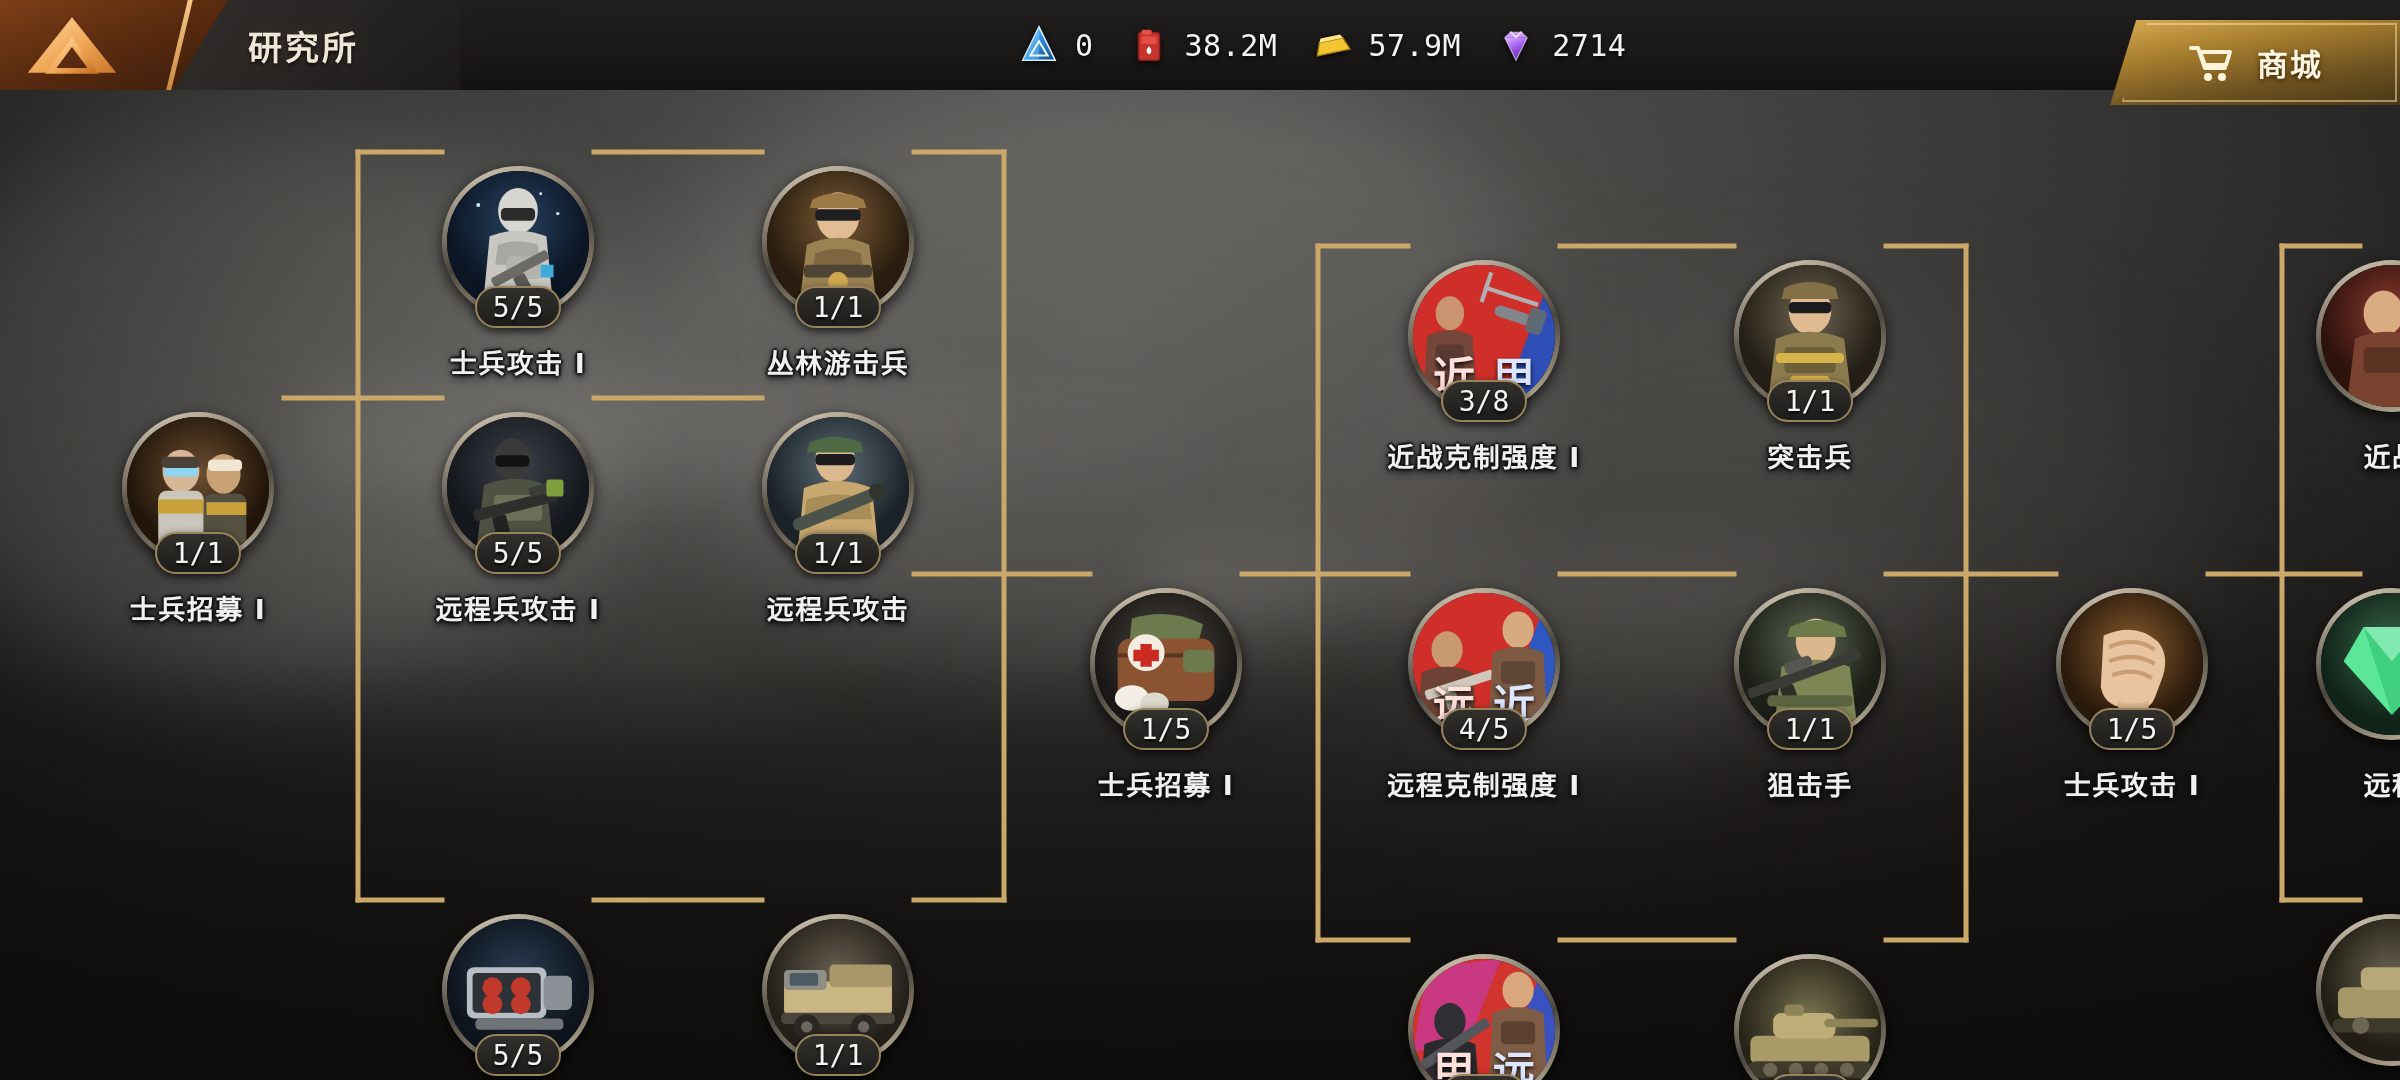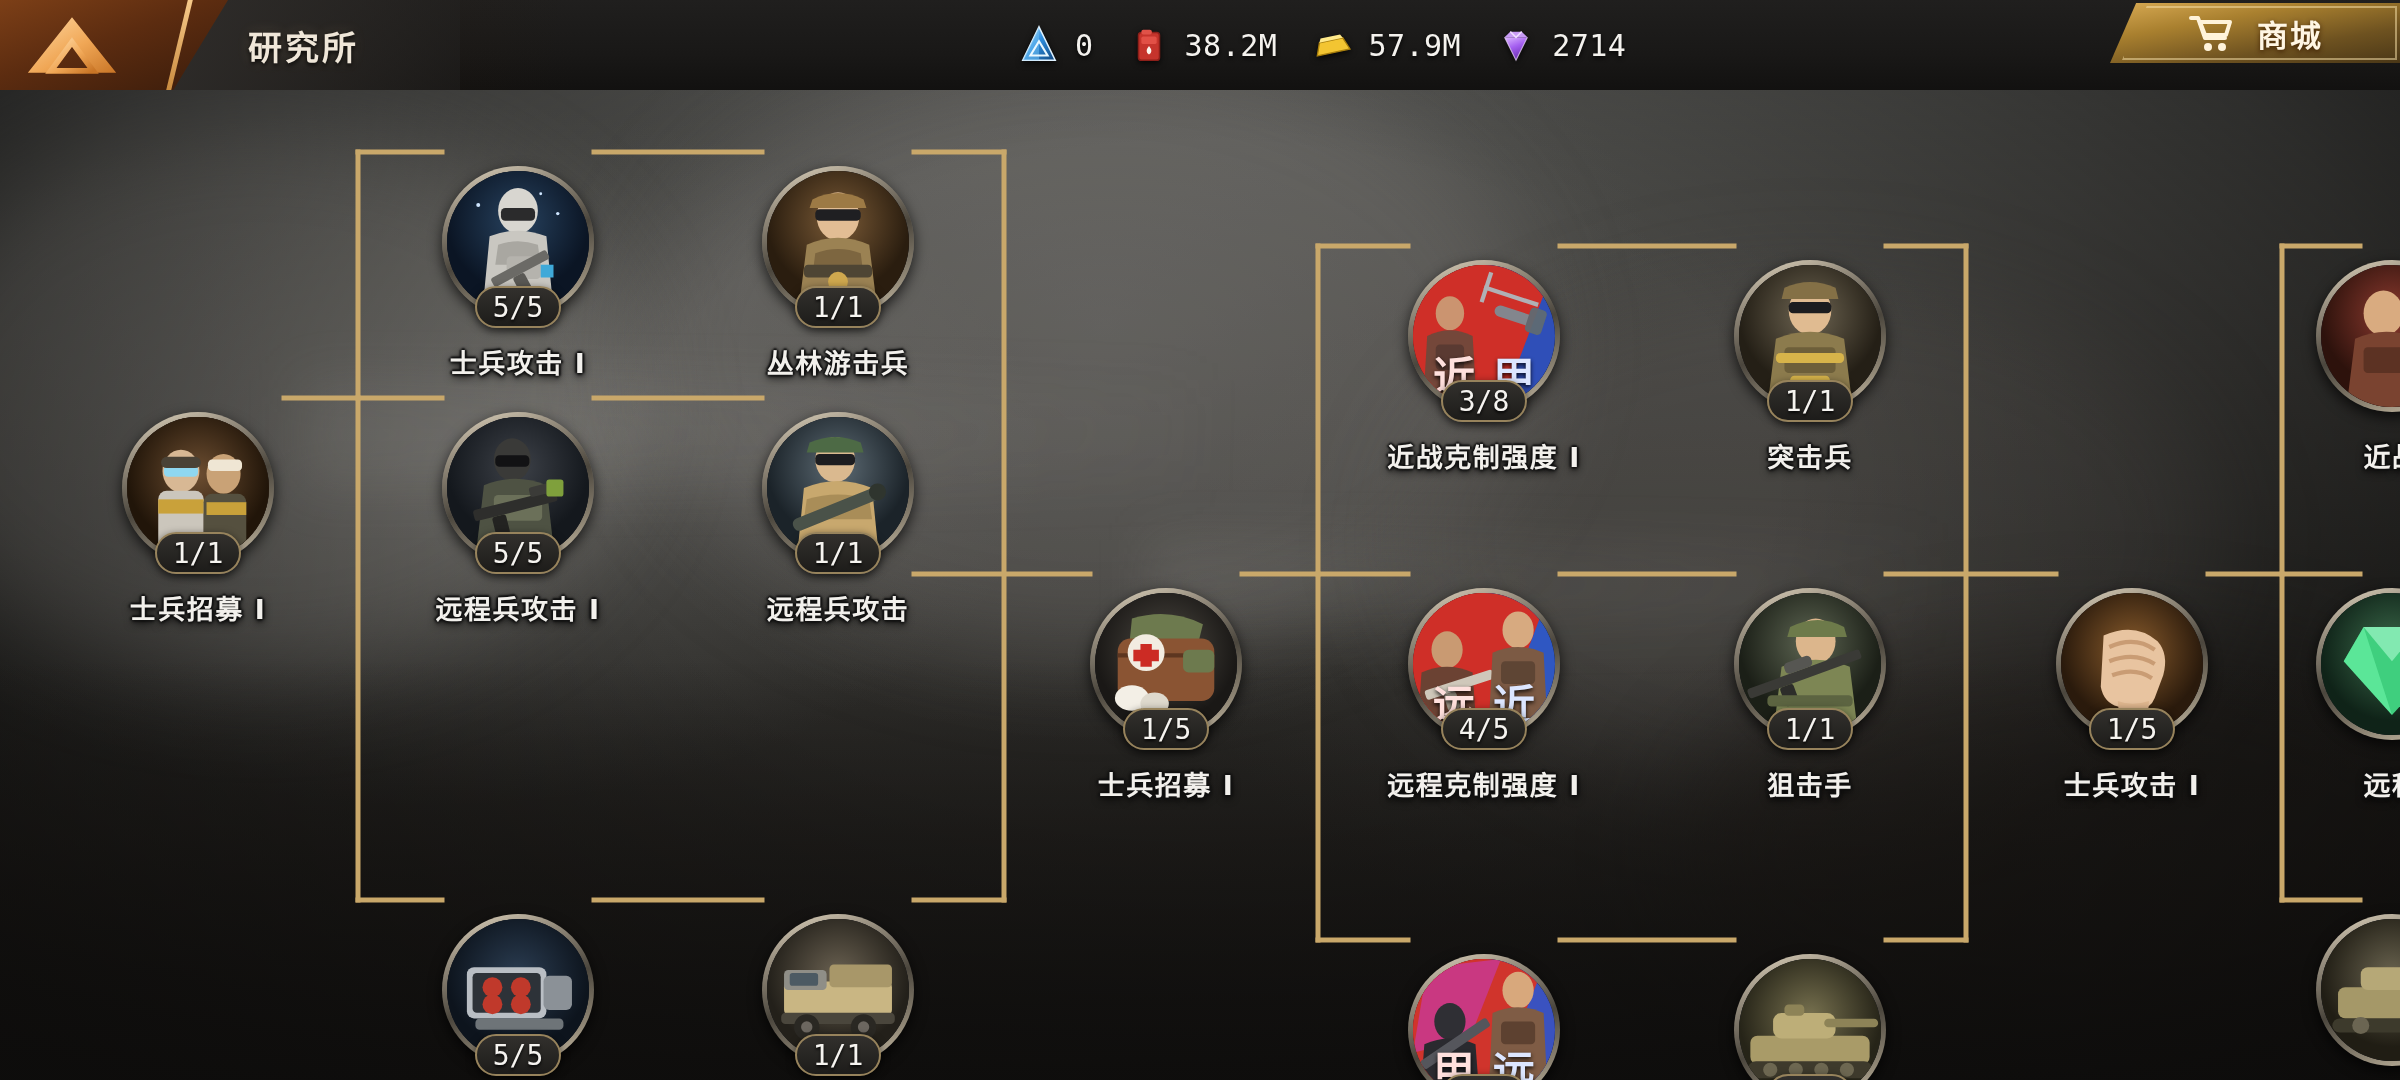--- a/index.html
+++ b/index.html
@@ -125,22 +125,22 @@
     color: #f4f2ee;
     font-family: "DejaVu Sans Mono", "Liberation Mono", monospace;
     letter-spacing: 0.5px;
     text-shadow: 0 2px 4px rgba(0,0,0,0.9);
     white-space: nowrap;
   }
 
   
   #shop-btn {
     position: absolute; right: 0; top: 0;
-    width: 290px; height: 60px;
-    margin-top: 3px;
+    width: 290px; height: 85px;
+    margin-top: 20px;
     background: linear-gradient(170deg, #d9ab54 0%, #a9802f 32%, #6e5220 68%, #4a3717 100%);
     clip-path: polygon(9% 0, 100% 0, 100% 100%, 0 100%);
     display: flex; align-items: center; justify-content: center; gap: 20px;
     z-index: 6;
     cursor: pointer;
   }
   #shop-btn::before {
     content:""; position:absolute; inset: 3px 3px 3px 12px;
     border: 2px solid rgba(248,224,168,0.52);
     clip-path: polygon(9% 0, 100% 0, 100% 100%, 0 100%);

